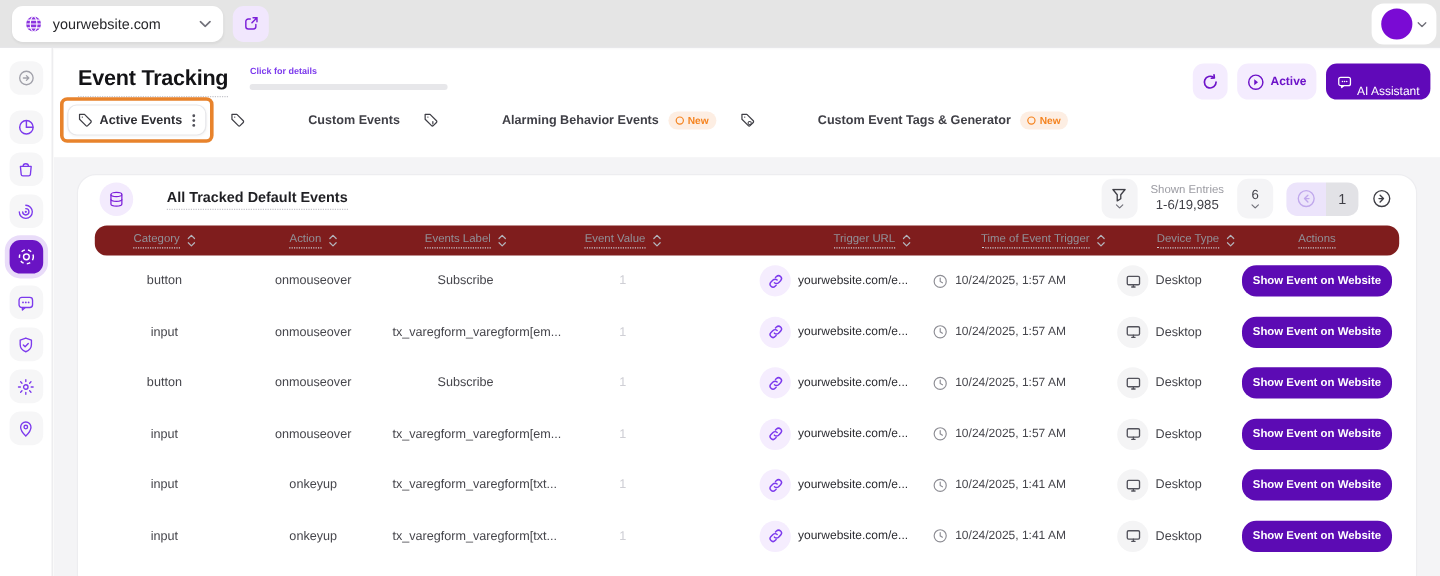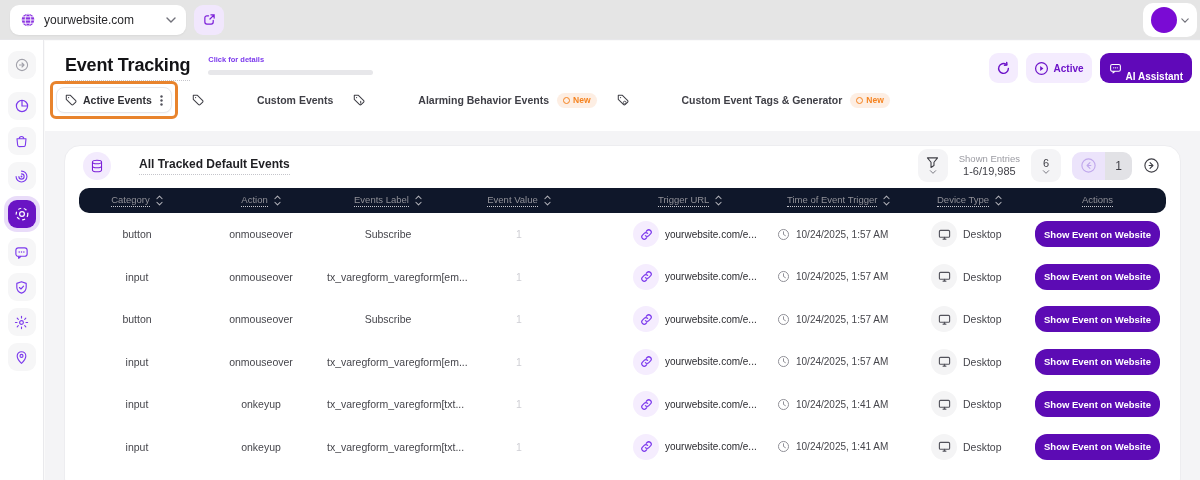--- a/index.html
+++ b/index.html
@@ -24,21 +24,21 @@
   .rem-inf { color:#f5831f; font-size:9px; font-weight:700; margin-left:2px; }
   .rem-link { font-size:7.5px; color:#7c3aed; font-weight:700; margin-top:2px; }
   .rem-bar { margin-top:6px; width:165px; height:5px; border-radius:3px; background:#e7e7ea; }
   .hdr-actions { margin-left:auto; display:flex; align-items:center; gap:8px; margin-top:6px; }
   .icon-btn { width:29px; height:30px; border-radius:9px; background:#f4ecfe; display:flex; align-items:center; justify-content:center; }
   .active-pill { height:30px; border-radius:9px; background:#f4ecfe; display:flex; align-items:center; gap:5px; padding:0 8px; }
   .active-pill span { font-size:10px; font-weight:700; color:#6d13c9; }
   .date-pill { height:30px; border-radius:9px; background:#f2f2f4; display:flex; align-items:center; gap:4px; padding:0 8px; }
   .date-pill span { font-size:9.5px; color:#3f3f46; letter-spacing:-.2px; }
   .ai-btn { height:30px; border-radius:9px; background:#6009b9; display:flex; align-items:center; gap:4px; padding:0 9px; }
-  .ai-btn span { font-size:10px; font-weight:700; color:#fff;margin-top:17px; }
+  .ai-btn span { font-size:10px; font-weight:400; color:#fff;margin-top:17px; }
   .tabs { display:flex; align-items:center; margin-top:4px; gap:20px; margin-left:-9px; }
   .tab-default-wrap { position:relative; }
   .tab-default { position:relative; background:#fff; border:1px solid #e7e7ea; border-radius:8px; height:26px; display:flex; align-items:center; gap:6px; padding:0 8px; box-shadow:0 1px 2px rgba(0,0,0,.04); }
   .tab-default .lbl { font-size:10.5px; font-weight:700; color:#2e2e33; }
   .tab-default .kebab { margin-left:2px; }
   .annotation { position:absolute; left:-6px; top:-6px; right:-6px; bottom:-6px; border:3px solid #e8832c; border-radius:6px; pointer-events:none; }
   .tab { display:flex; align-items:center; gap:6px; }
   .tab .lbl { font-size:10.5px; font-weight:700; color:#3f3f46;margin-left:47px; }
   .badge-new { background:#fdeee3; border-radius:9px; height:15px; display:flex; align-items:center; gap:3px; padding:0 6px; margin-left:2px; }
   .badge-new i { width:7px; height:7px; border-radius:50%; border:1.5px solid #f5831f; display:block; }
@@ -52,24 +52,24 @@
   .filter-btn, .size-btn { width:30px; height:33px; border-radius:9px; background:#f4f4f6; display:flex; flex-direction:column; align-items:center; justify-content:center; gap:1px; }
   .size-btn b { font-size:11px; color:#3f3f46; font-weight:400; }
   .shown { text-align:center; line-height:1.25; }
   .shown .l1 { font-size:9.5px; color:#9b9ba2; }
   .shown .l2 { font-size:11px; color:#3f3f46; }
   .pager { display:flex; align-items:center; }
   .pg-left { width:33px; height:28px; background:#ece4fb; border-radius:9px 0 0 9px; display:flex; align-items:center; justify-content:center; }
   .pg-num { width:27px; height:28px; background:#e2e2e6; border-radius:0 9px 9px 0; display:flex; align-items:center; justify-content:center; font-size:12px; color:#3f3f46; }
   .pg-right { margin-left:8px; width:22px; height:22px; display:flex; align-items:center; justify-content:center; }
   .tgrid { display:grid; grid-template-columns:116px 132px 122px 140px 170px 162px 108px 1fr; align-items:center; }
-  .thead { background:#0f172a; border-radius:10px; height:25px; }
+  .thead { background:#7f1d1d; border-radius:10px; height:25px; }
   .th { display:flex; align-items:center; justify-content:center; gap:6px; }
   .th .tl { font-size:9.5px; color:#919198; border-bottom:1px dotted #c9c9cf; padding-bottom:1px; white-space:nowrap; }
-  .th.left { justify-content:flex-start; }
+  .th.left { justify-content:flex-end; }
   .th.url-h { padding-left:69px; }
   .th.time-h { padding-left:28px; }
   .th.dev-h { padding-left:16px; }
   .trow { height:42.5px; }
   .cell { font-size:10.5px; color:#46464c; text-align:center; white-space:nowrap; }
   .cell.value { color:#cfcfd5; }
   .cell.flexl { display:flex; align-items:center; text-align:left; gap:6px; }
   .url-cell { padding-left:44px; }
   .time-cell { padding-left:18px; gap:6px; }
   .dev-cell { padding-left:10px; gap:8px; }

